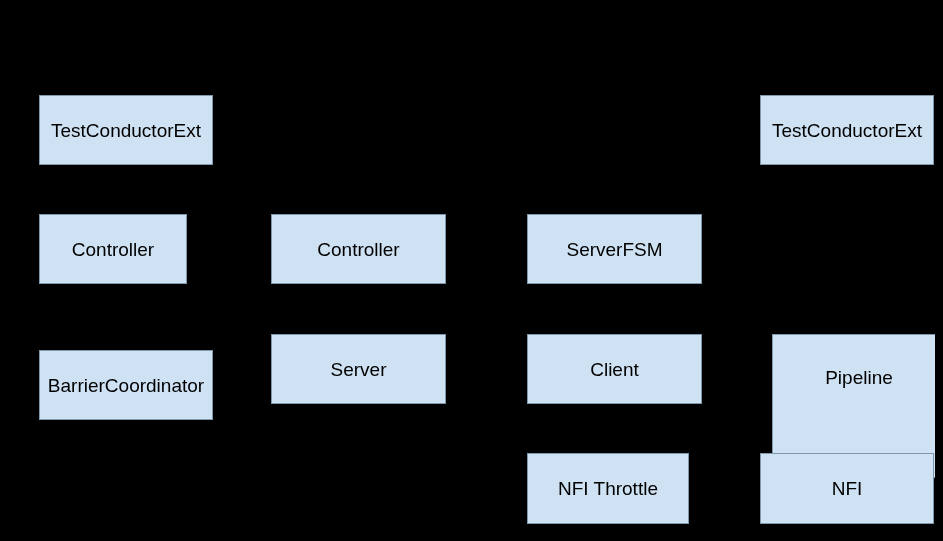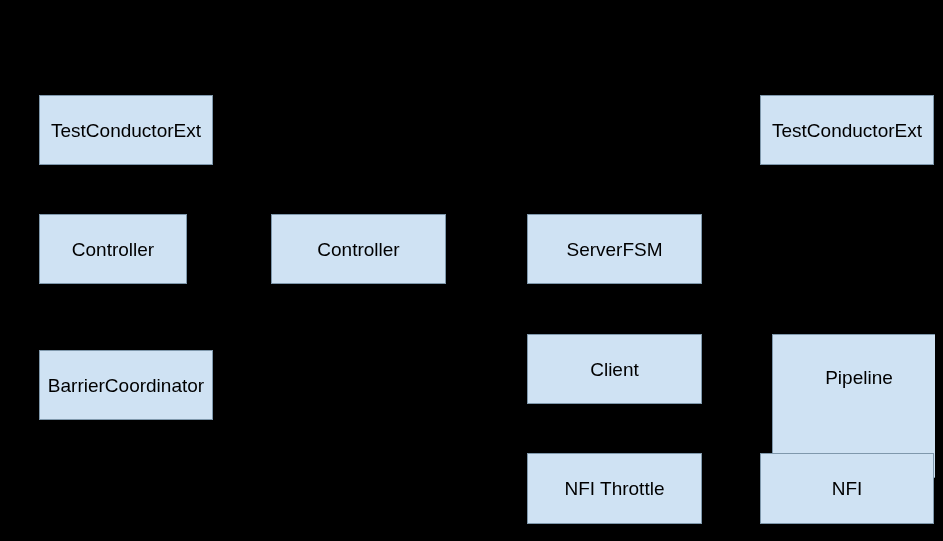--- a/index.html
+++ b/index.html
@@ -66,30 +66,33 @@
   </div>
 
   <div class="node" style="left:511px; top:198px; width:175px; height:70px;">
     <span class="box-label">ServerFSM</span>
   </div>
 
   <div class="node" style="left:23px;  top:318px; width:174px; height:70px;margin-top:16px;">
     <span class="box-label">BarrierCoordinator</span>
   </div>
 
+  <div class="node" style="left:255px; top:318px; width:175px; height:70px;">
+    <span class="box-label">Server</span>
+  </div>
 
   <div class="node" style="left:511px; top:318px; width:175px; height:70px;">
     <span class="box-label">Client</span>
   </div>
 
   <div class="node tall" style="left:744px; top:318px; width:174px; height:144px;margin-left:12px;">
     <span class="box-label">Pipeline</span>
   </div>
 
-  <div class="node" style="left:511px; top:437px; width:175px; height:71px;">
+  <div class="node" style="left:511px; top:437px; width:162px; height:71px;">
     <span class="box-label">NFI Throttle</span>
   </div>
 
   <div class="node" style="left:744px; top:437px; width:174px; height:71px;">
     <span class="box-label">NFI</span>
   </div>
 
 </div>
 
 </body></html>

